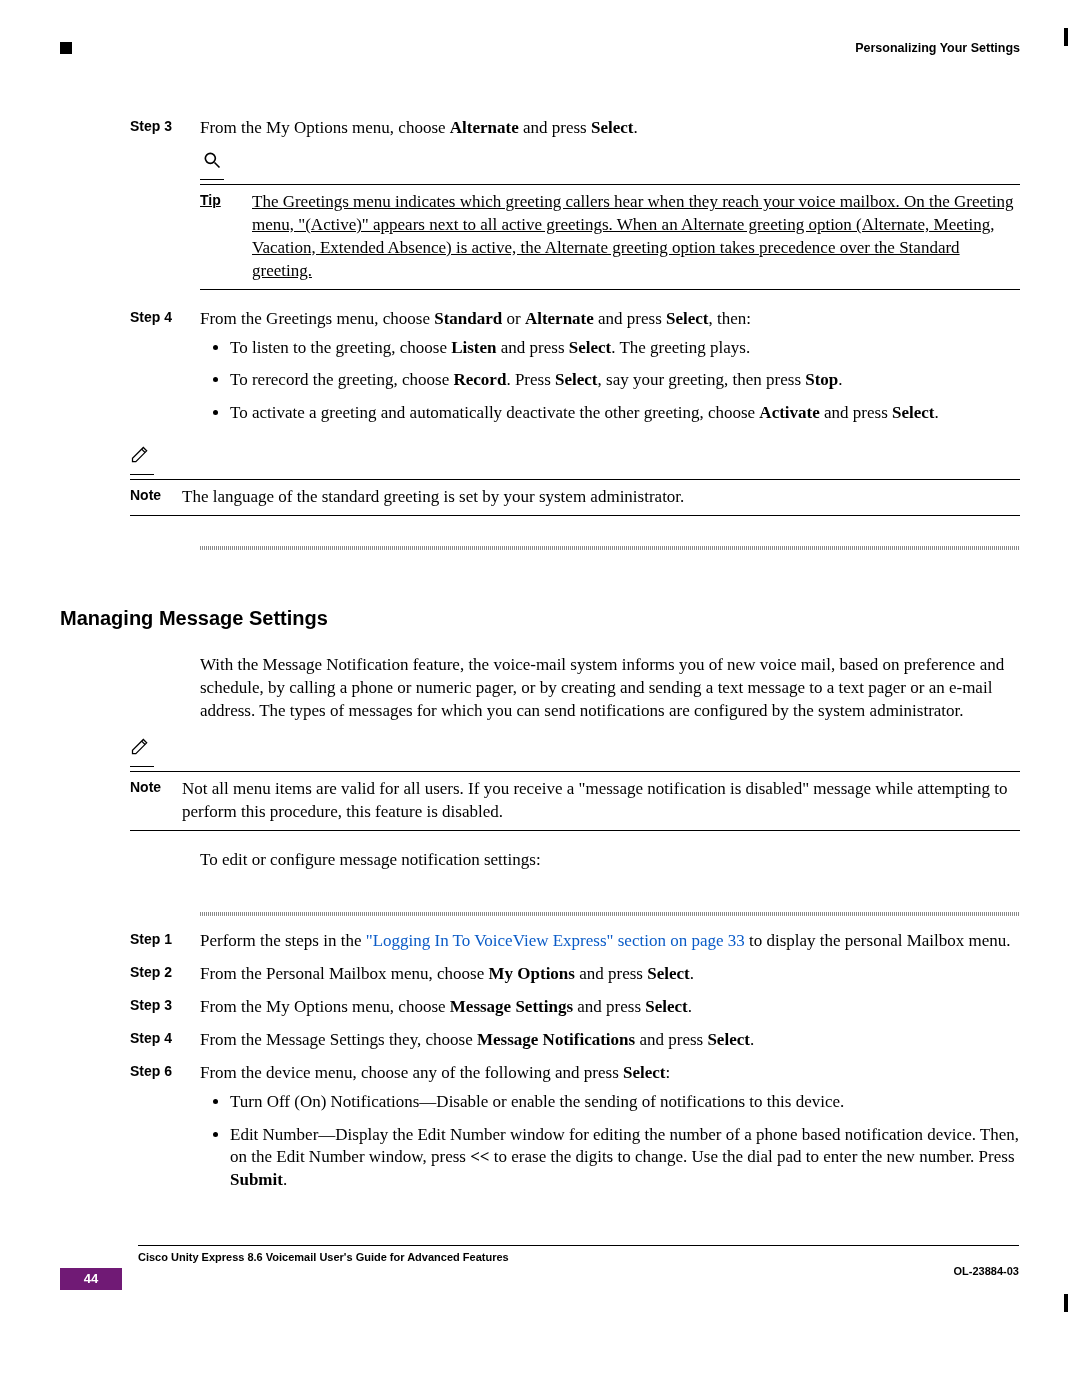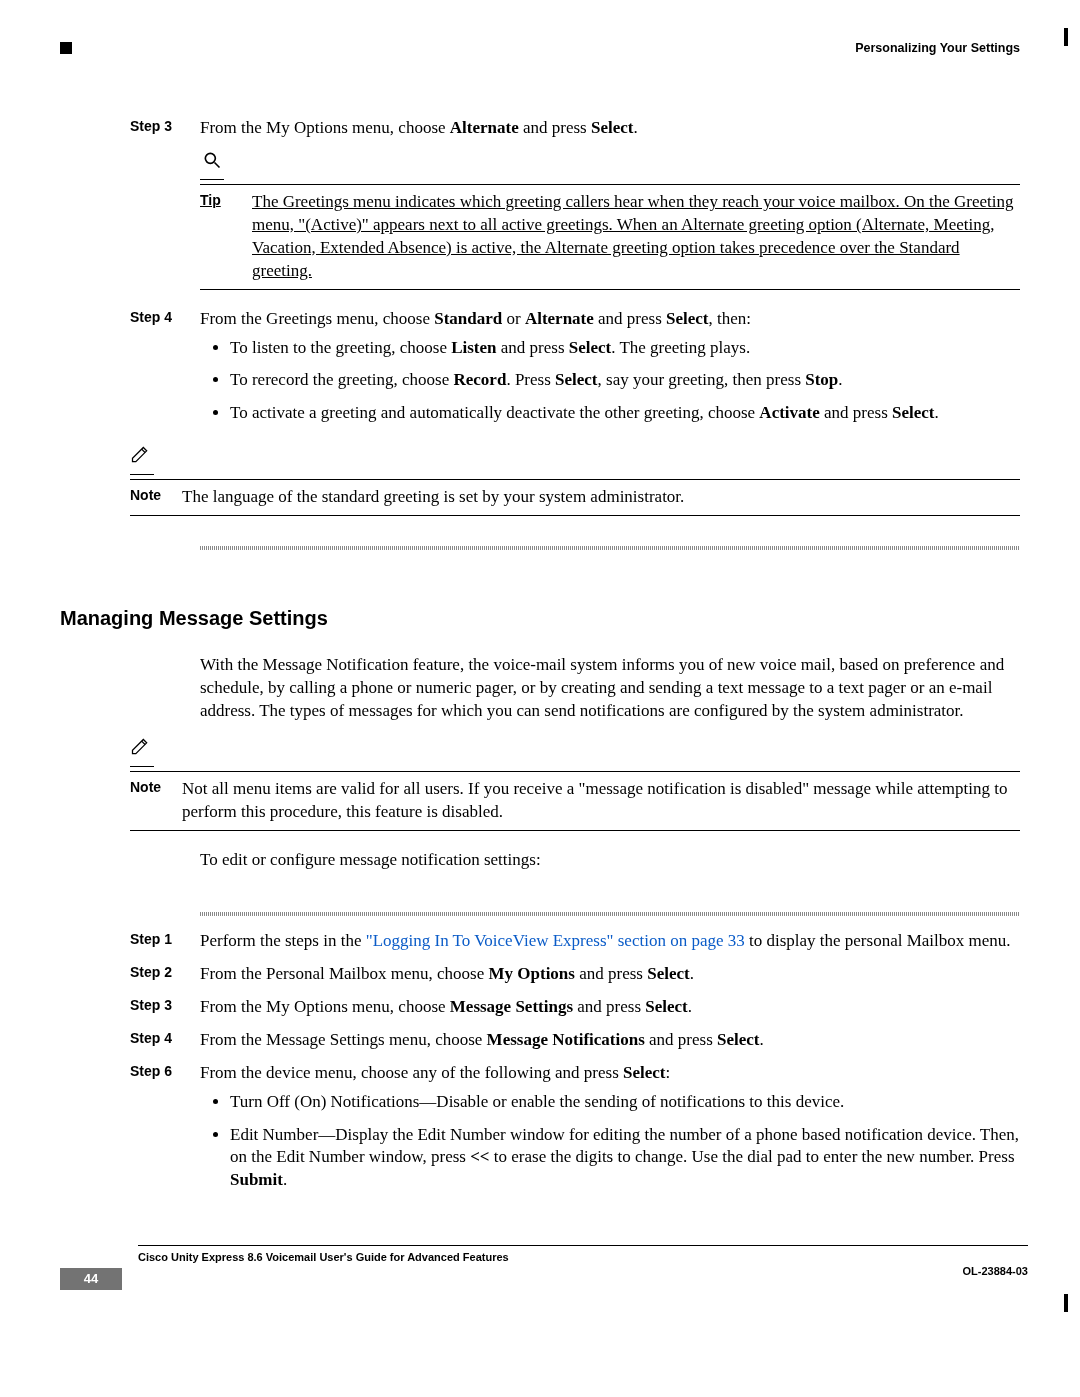--- a/index.html
+++ b/index.html
@@ -136,40 +136,40 @@
   }
   .body-para {
     margin-left: 140px;
     margin-bottom: 14px;
   }
   .link { color: #0b5cc8; }
   .footer {
     position: absolute;
     bottom: 40px;
     left: 60px;
-    right: 52px;
+    right: 61px;
   }
   .footer-sep {
     border-top: 1px solid #000;
     margin-left: 78px;
     margin-bottom: 4px;
   }
   .footer-row {
     display: flex;
     align-items: center;
     font-family: Arial, Helvetica, sans-serif;
     font-size: 11px;
     font-weight: bold;
   }
   .footer-title {
     margin-left: 78px;
     flex: 1;
   }
   .page-num-box {
-    background: #737373;
+    background: #701a75;
     color: #fff;
     font-family: Arial, Helvetica, sans-serif;
     font-size: 13px;
     font-weight: bold;
     padding: 2px 12px;
     margin-top: 4px;
     width: 38px;
     text-align: center;
   }
   .doc-id {
@@ -283,21 +283,21 @@
     <div class="step-row">
       <div class="step-label">Step 3</div>
       <div class="step-text">
         <span>From the My Options menu, choose </span><span class="bold">Message Settings</span><span> and press </span><span class="bold">Select</span><span>.</span>
       </div>
     </div>
 
     <div class="step-row">
       <div class="step-label">Step 4</div>
       <div class="step-text">
-        <span>From the Message Settings menu, choose </span><span class="bold">Message Notifications</span><span> and press </span><span class="bold">Select</span><span>.</span>
+        <span>From the Message Settings they, choose </span><span class="bold">Message Notifications</span><span> and press </span><span class="bold">Select</span><span>.</span>
       </div>
     </div>
 
 
     <div class="step-row">
       <div class="step-label">Step 6</div>
       <div class="step-text">
         <span>From the device menu, choose any of the following and press </span><span class="bold">Select</span><span>:</span>
         <ul class="bullets">
           <li>Turn Off (On) Notifications—Disable or enable the sending of notifications to this device.</li>

